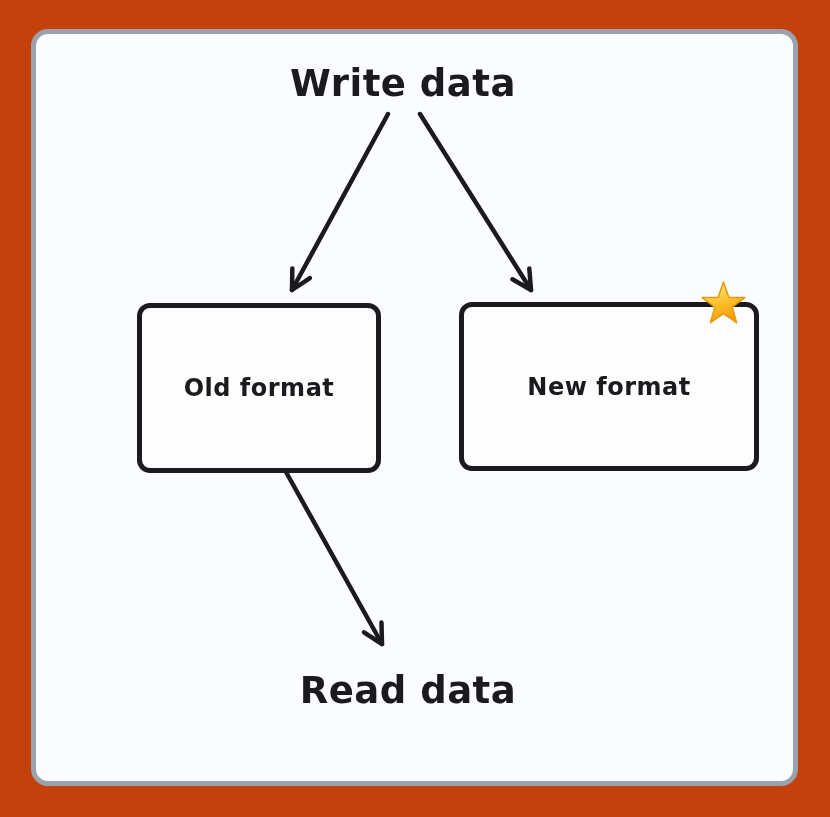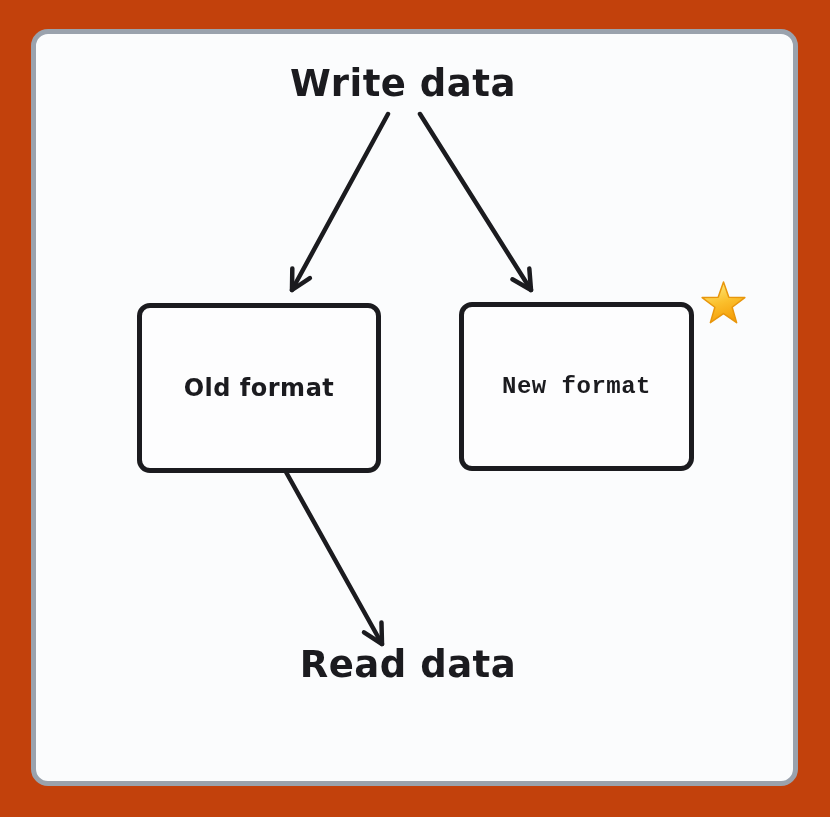--- a/index.html
+++ b/index.html
@@ -38,33 +38,33 @@
   .title {
     position: absolute;
     transform: translateX(-50%);
     white-space: nowrap;
     font-weight: 700;
     font-size: 37px;
     letter-spacing: 0.5px;
     color: #1b1b1f;
   }
   .title.write { left: 403px; top: 62px; }
-  .title.read  { left: 408px; top: 643px; }
+  .title.read  { left: 408px; top: 669px; }
   .node-box {
     position: absolute;
     box-sizing: border-box;
     border: 5px solid #1b1b1f;
     border-radius: 13px;
     background: #fdfdfe;
     display: flex;
     align-items: center;
     justify-content: center;
   }
   .node-box.old { left: 101px; top: 303px; width: 244px; height: 170px; margin-left: 36px; }
-  .node-box.new { left: 459px; top: 302px; width: 235px; height: 169px; font-family: Liberation Mono, monospace; }
+  .node-box.new { left: 459px; top: 302px; width: 300px; height: 169px; }
   .node-label {
     font-weight: 700;
     font-size: 24px;
     letter-spacing: 0.5px;
     color: #1b1b1f;
   }
   .star {
     position: absolute;
     left: 700px;
     top: 281px;

